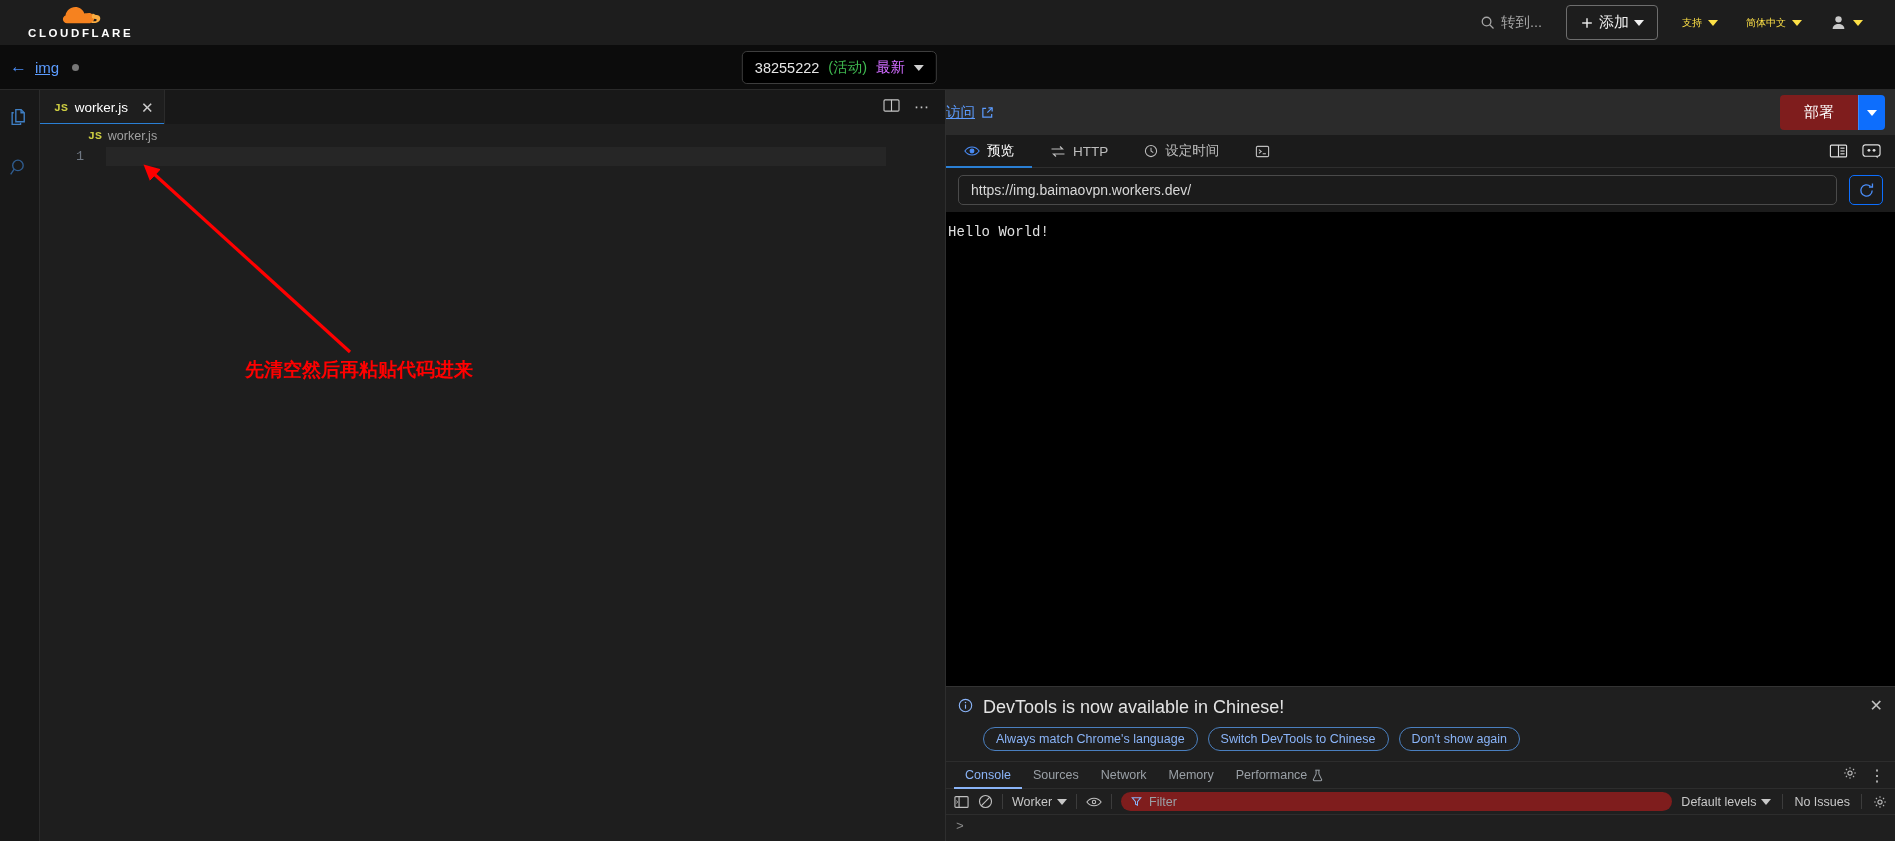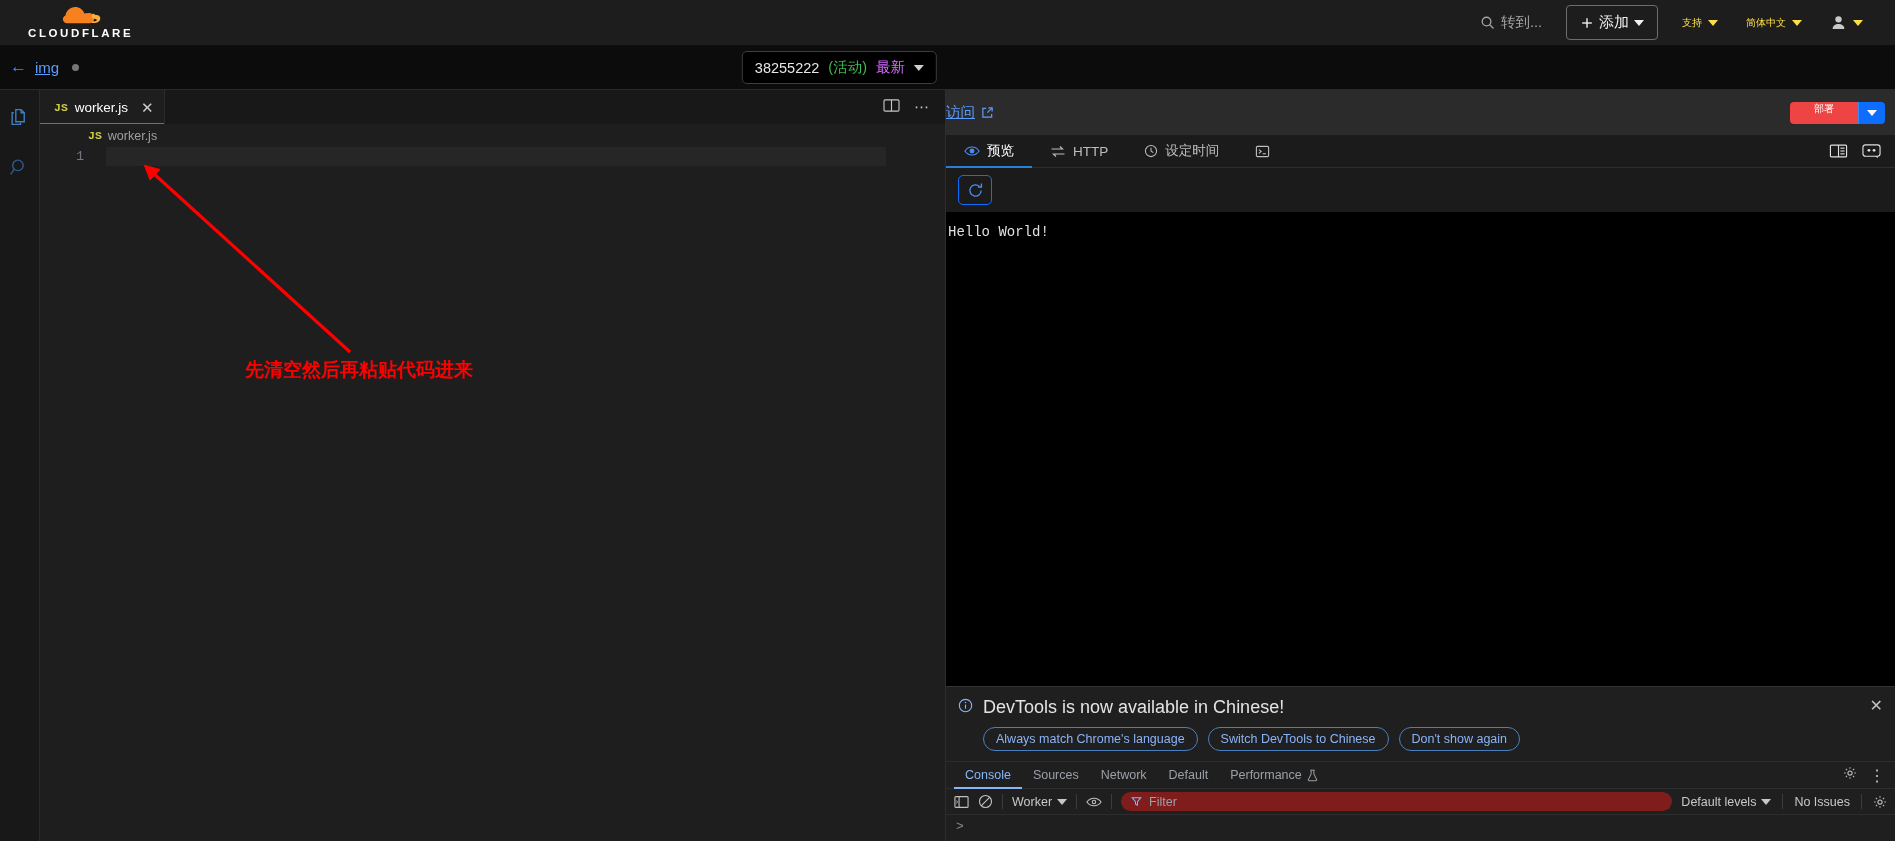--- a/index.html
+++ b/index.html
@@ -100,21 +100,21 @@
     color: #ff0000; font-size: 19px; white-space: nowrap;
     font-family: "DejaVu Sans", sans-serif;
     font-weight: bold;
   }
 
   
   .right-pane { flex: 1; display: flex; flex-direction: column; background: #1b1b1b; min-width: 0; border-left: 1px solid #2e2e2e; }
   .deploy-bar { height: 45px; flex: 0 0 45px; background: #2b2b2b; display: flex; align-items: center; justify-content: space-between; gap: 16px; padding-right: 10px; position: relative; }
   .visit-link { color: #5c9cff; font-size: 14.5px; text-decoration: underline; display: flex; align-items: center; gap: 6px; cursor: pointer; }
   .deploy-btn-group { display: flex; align-items: stretch; }
-  .deploy-btn { background: #ef4444; color: #fff; font-size: 10px; padding: 0 24px; border-radius: 4px 0 0 4px; cursor: pointer; }
+  .deploy-btn { background: #7f1d1d; color: #fff; font-size: 15px; padding: 8px 24px; border-radius: 4px 0 0 4px; cursor: pointer; }
   .deploy-caret { background: #0d6efd; color: #fff; padding: 8px 8px; border-radius: 0 4px 4px 0; border-left: 1px solid #3a8bfd; display: flex; align-items: center; cursor: pointer; }
 
   .pv-tabs { height: 33px; flex: 0 0 33px; background: #1b1b1b; display: flex; align-items: stretch; border-bottom: 1px solid #2e2e2e; }
   .pv-tab { display: flex; align-items: center; gap: 7px; padding: 0 18px; font-size: 13.5px; color: #bdbdbd; cursor: pointer; position: relative; }
   .pv-tab.active { color: #ffffff; }
   .pv-tab.active::after { content: ""; position: absolute; left: 0; right: 0; bottom: -1px; height: 2px; background: #2a7fd4; }
   .pv-tabs-right { margin-left: auto; display: flex; align-items: center; gap: 14px; padding-right: 14px; }
   .pv-tabs-right span { cursor: pointer; display: flex; align-items: center; }
 
   .url-bar { height: 44px; flex: 0 0 44px; display: flex; align-items: center; gap: 12px; padding: 0 12px; background: #1b1b1b; }
@@ -352,20 +352,21 @@
                 <rect x="1" y="1.5" width="18" height="12" rx="2.5" fill="none" stroke="#e0e0e0" stroke-width="1.2"></rect>
                 <circle cx="7.3" cy="7.3" r="1.5"></circle>
                 <circle cx="12.7" cy="7.3" r="1.5"></circle>
                 <path d="M14 13.5l2.5 2v-2z"></path>
               </svg>
           </span>
         </div>
       </div>
 
       <div class="url-bar">
+        <div class="url-input" placeholder="https://example.workers.dev/">https://img.baimaovpn.workers.dev/</div>
         <div class="refresh-btn">
           <svg width="17" height="17" viewBox="0 0 18 18" fill="none" stroke="#4a8df8" stroke-width="1.4">
               <path d="M15 9a6 6 0 1 1-1.9-4.4"></path>
               <path d="M15.3 1.6V5.3h-3.7"></path>
             </svg>
         </div>
       </div>
 
       <div class="preview-body">
         <div class="preview-text">Hello World!</div>
@@ -388,21 +389,21 @@
               <div class="dt-btn">Don't show again</div>
             </div>
           </div>
           <span class="dt-close">✕</span>
         </div>
 
         <div class="dt-tabs">
           <div class="dt-tab active">Console</div>
           <div class="dt-tab">Sources</div>
           <div class="dt-tab">Network</div>
-          <div class="dt-tab">Default</div>
+          <div class="dt-tab">Memory</div>
           <div class="dt-tab">
             <span>Performance</span>
             <span class="icon">
               <svg width="11" height="13" viewBox="0 0 12 14" fill="none" stroke="#9aa0a6" stroke-width="1.1">
                   <path d="M4.5 1.2v4L1.6 11.2a1 1 0 0 0 .9 1.6h7a1 1 0 0 0 .9-1.6L7.5 5.2v-4"></path>
                   <line x1="3.6" y1="1.2" x2="8.4" y2="1.2"></line>
                 </svg>
             </span>
           </div>
           <div class="dt-tabs-right">

